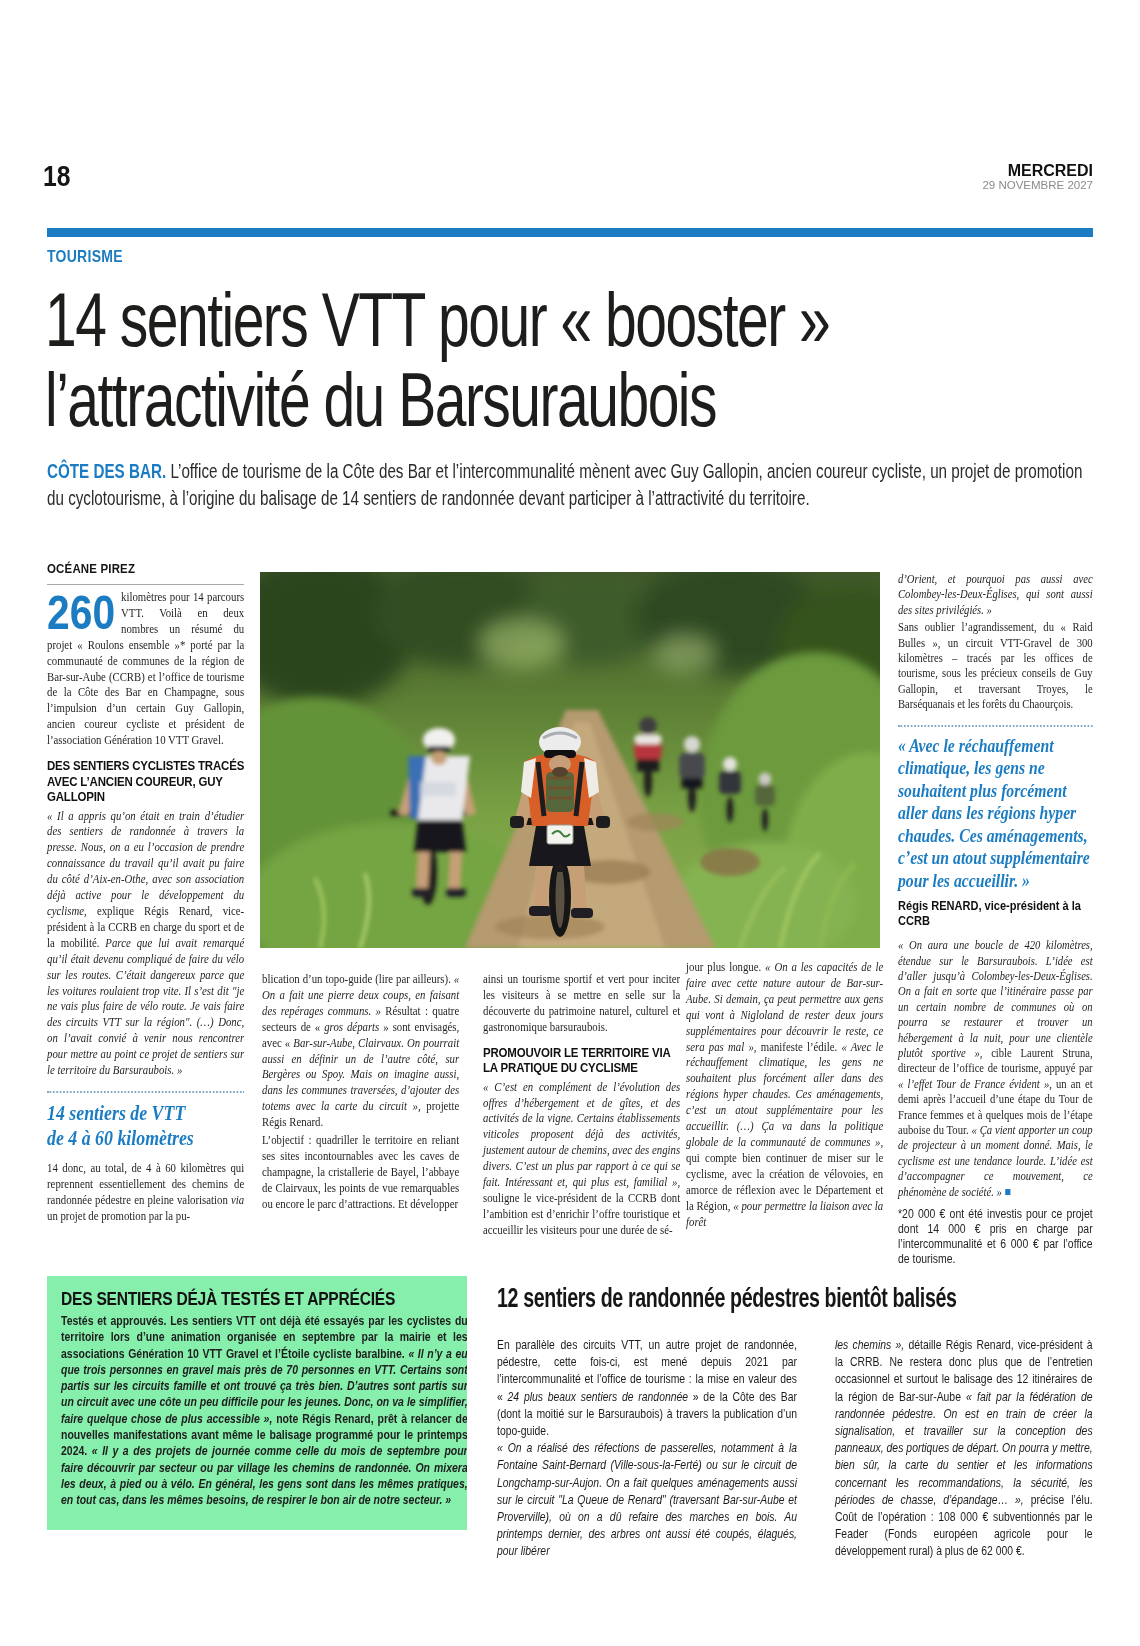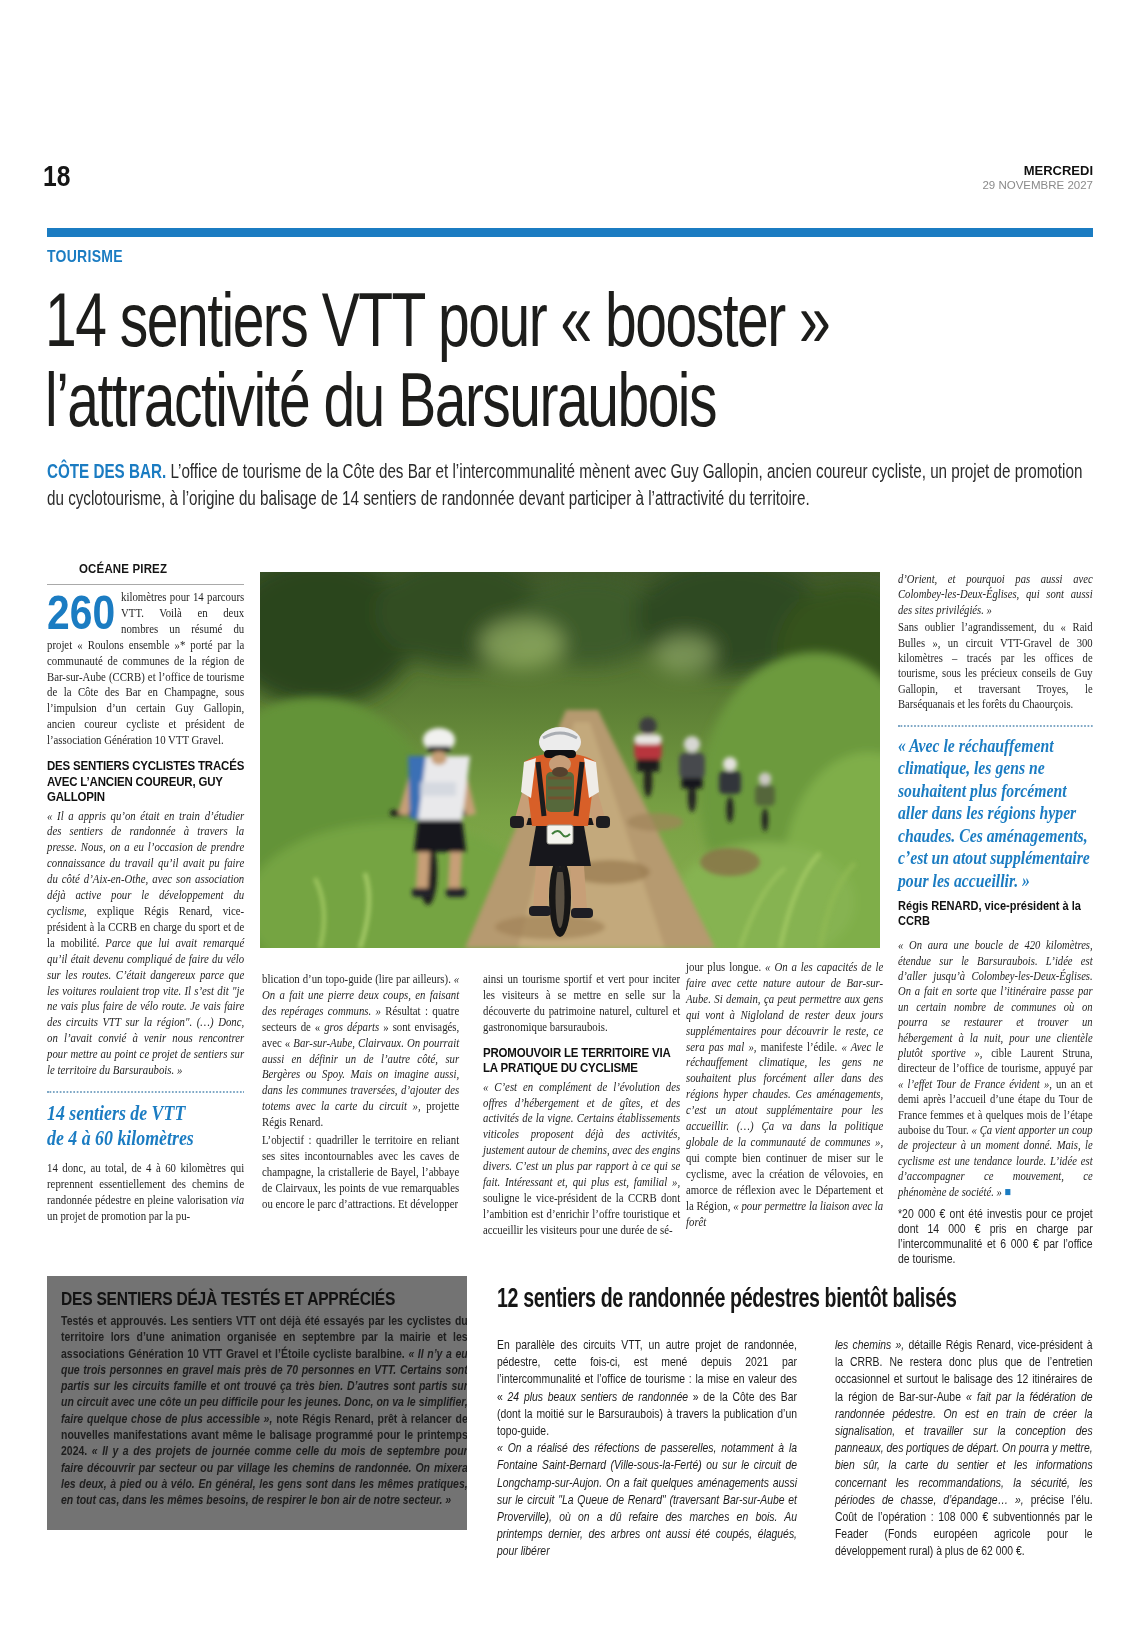--- a/index.html
+++ b/index.html
@@ -14,21 +14,21 @@
   .cx82{transform:scaleX(.82);transform-origin:0 0;}
   .cx85{transform:scaleX(.85);transform-origin:0 0;}
   .cxc{transform:scaleX(.85);transform-origin:50% 0;}
 
   .page-num{font:700 29px/30px "Liberation Sans",sans-serif;color:#161616;}
   .masthead{left:0;top:152px;width:100%;text-align:center;}
   .masthead-inner{display:inline-block;font-size:47px;line-height:50px;letter-spacing:.5px;white-space:nowrap;}
   .m-light{font-weight:400;color:#2b8aca;margin-right:10px;}
   .m-bold{font-weight:700;color:#1b7cc2;}
   .dateblock{right:47px;top:163px;text-align:right;line-height:15px;}
-  .day{font-weight:700;font-size:13px;color:#101010;}
+  .day{font-weight:700;font-size:16px;color:#101010;}
   .pdate{font-size:11.5px;color:#8a8a8a;}
   .blue-bar{left:47px;top:228px;width:1046px;height:9px;background:#1b7cc2;}
   .kicker{font:700 16.5px/18px "Liberation Sans",sans-serif;color:#1b7cc2;letter-spacing:.3px;}
 
   .headline{font:400 76px/80px "Liberation Sans",sans-serif;letter-spacing:-2px;color:#1d1d1b;white-space:nowrap;}
   .lead{font:400 19.5px/27px "Liberation Sans",sans-serif;color:#2b2b2b;}
   .lead-label{color:#1b7cc2;font-weight:700;}
   .byline{font:700 13.5px/15px "Liberation Sans",sans-serif;color:#141414;letter-spacing:.2px;}
   .byline-rule{left:47px;top:584px;width:197px;height:1px;background:#a9a9a9;}
 
@@ -48,21 +48,21 @@
   .crosshead{font:700 21px/25px "Liberation Serif",serif;font-style:italic;color:#1b7cc2;
              text-align:left;margin:0 0 10px;white-space:pre-line;}
   .pullquote{font:700 18.5px/22.5px "Liberation Serif",serif;font-style:italic;color:#1b7cc2;
              text-align:left;margin:0 0 6px;}
   .attribution{font:700 13px/15px "Liberation Sans",sans-serif;color:#101010;margin:0 0 10px;text-align:left;}
   .footnote{font:400 12.3px/15px "Liberation Sans",sans-serif;color:#242424;margin-top:7px;text-align:justify;}
 
   .photo-frame{left:260px;top:572px;width:620px;height:376px;overflow:hidden;}
   .cap{font:700 12.5px/15px "Liberation Sans",sans-serif;color:#1b1b1b;white-space:nowrap;}
 
-  .box{left:47px;top:1276px;width:420px;height:254px;background:#737373;overflow:hidden;}
+  .box{left:47px;top:1276px;width:420px;height:254px;background:#86efac;overflow:hidden;}
   .box-head{font:700 19px/22px "Liberation Sans",sans-serif;color:#121212;letter-spacing:-.3px;margin:0 0 3px;}
   .box-body{font:700 12.8px/16.3px "Liberation Sans",sans-serif;color:#1d1d1d;text-align:justify;}
 
   .sec-head{font:700 28px/30px "Liberation Sans",sans-serif;color:#161616;letter-spacing:-.5px;white-space:nowrap;}
   .sec-col{font:400 13px/17.2px "Liberation Sans",sans-serif;color:#1c1c1c;text-align:justify;}
 </style>
 </head>
 <body>
 
 <div id="page">
@@ -89,21 +89,21 @@
       <div>l’attractivité du Barsuraubois</div>
     </div>
   </div>
 
   <div class="abs" style="left:47px;top:458px;width:1046px;">
     <div class="lead cx78" style="width:1341px;">
       <span class="lead-label">CÔTE DES BAR.</span><span> L’office de tourisme de la Côte des Bar et l’intercommunalité mènent avec Guy Gallopin, ancien coureur cycliste, un projet de promotion du cyclotourisme, à l’origine du balisage de 14 sentiers de randonnée devant participer à l’attractivité du territoire.</span>
     </div>
   </div>
 
-  <div class="abs" style="left:47px;top:561px;margin-left:32px;">
+  <div class="abs" style="left:47px;top:561px;">
     <div class="byline cx85">OCÉANE PIREZ</div>
   </div>
   <div class="abs byline-rule"></div>
 
   <div class="abs photo-frame">
     <svg width="620" height="376" viewBox="0 0 620 376">
       <defs>
         <linearGradient id="gBg" x1="0" y1="0" x2="0" y2="1">
           <stop offset="0" stop-color="#41582b"></stop>
             <stop offset=".35" stop-color="#5d7f35"></stop>

